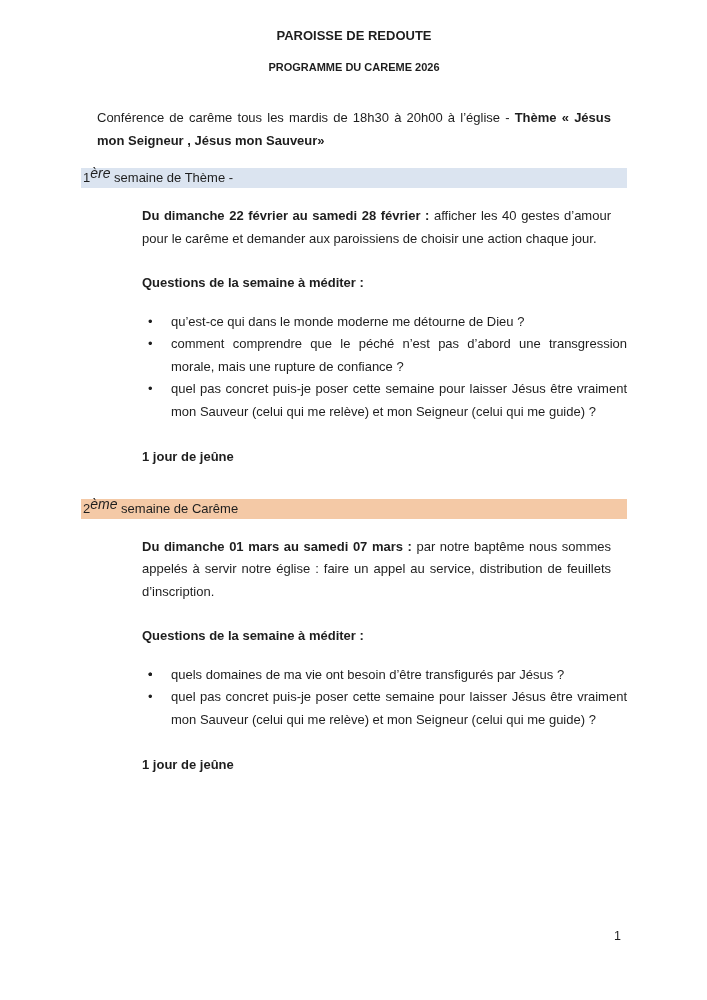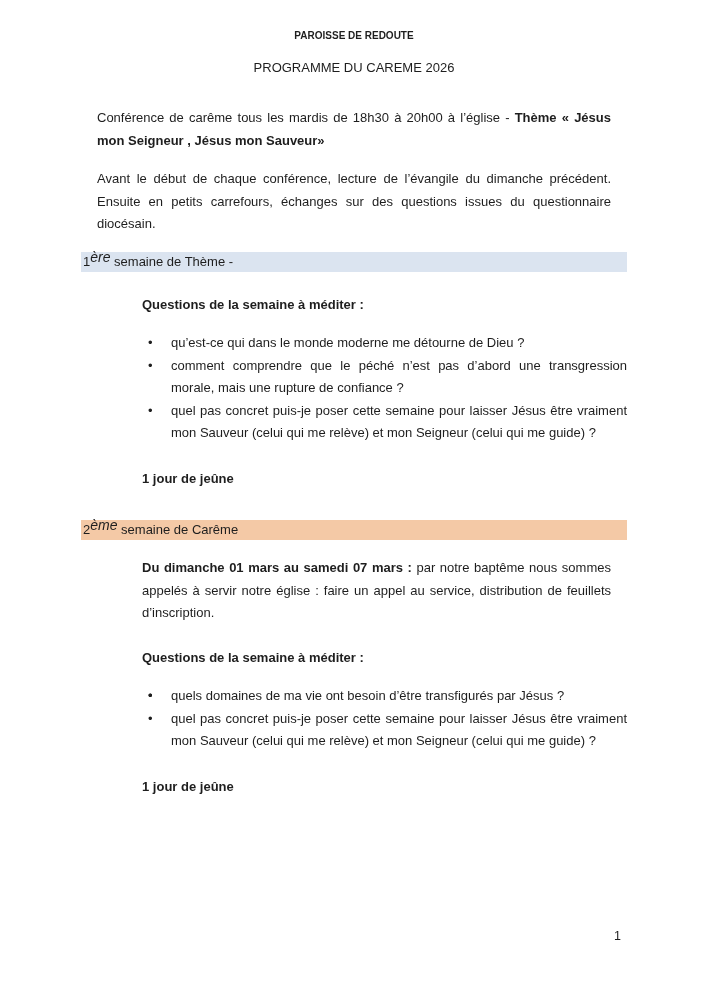--- a/index.html
+++ b/index.html
@@ -15,30 +15,30 @@
     overflow: hidden;
     box-sizing: border-box;
   }
   .content {
     padding: 0 80px 0 81px;
     box-sizing: border-box;
   }
   .doc-title {
     margin: 0;
     padding-top: 27px;
-    font-size: 10px;
+    font-size: 13px;
     line-height: 17px;
     font-weight: bold;
     text-align: center;
   }
   .doc-subtitle {
     margin: 15px 0 0 0;
-    font-size: 13px;
+    font-size: 11px;
     line-height: 17px;
-    font-weight: normal;
+    font-weight: bold;
     text-align: center;
   }
   p { margin: 16px; }
   .justify { text-align: justify; }
   .intro-block { margin-top: 31px; }
   .section-bar {
     margin-top: 12px;
     padding: 0 2px;
     height: 20px;
     line-height: 20px;
@@ -86,27 +86,27 @@
 <body>
 
 <div class="page">
   <div class="content">
 
     <h1 class="doc-title">PAROISSE DE REDOUTE</h1>
     <h2 class="doc-subtitle">PROGRAMME DU CAREME 2026</h2>
 
     <div class="intro-block">
       <p class="justify"><span>Conférence de carême tous les mardis de 18h30 à 20h00 à l’église - </span><strong>Thème « Jésus mon Seigneur , Jésus mon Sauveur»</strong></p>
-      <p class="justify">Avant le début de chaque conférence, lecture de l’évangile du dimanche précédent. Ensuite en petits carrefours, échanges sur des questions issues du questionnaire diocésain.</p>
     </div>
 
     <div>
       <div class="section-bar bar-blue"><span>1</span><sup>ère</sup><span> semaine de Thème -</span></div>
 
       <div class="indent">
+        <p class="week-para justify"><strong>Du dimanche 22 février au samedi 28 février :</strong><span> afficher les 40 gestes d’amour pour le carême et demander aux paroissiens de choisir une action chaque jour.</span></p>
 
         <p class="q-label">Questions de la semaine à méditer :</p>
 
         <ul class="bullets">
           <li><span class="bullet-glyph">•</span><span>qu’est-ce qui dans le monde moderne me détourne de Dieu ?</span></li>
           <li><span class="bullet-glyph">•</span><span>comment comprendre que le péché n’est pas d’abord une transgression morale, mais une rupture de confiance ?</span></li>
           <li><span class="bullet-glyph">•</span><span>quel pas concret puis-je poser cette semaine pour laisser Jésus être vraiment mon Sauveur (celui qui me relève) et mon Seigneur (celui qui me guide) ?</span></li>
         </ul>
 
         <p class="fast-note">1 jour de jeûne</p>

